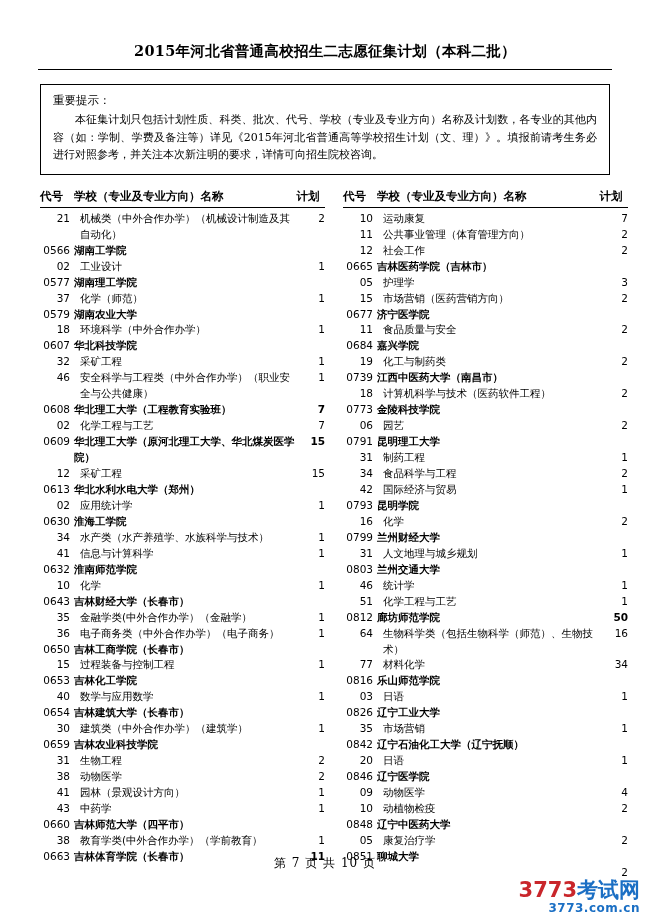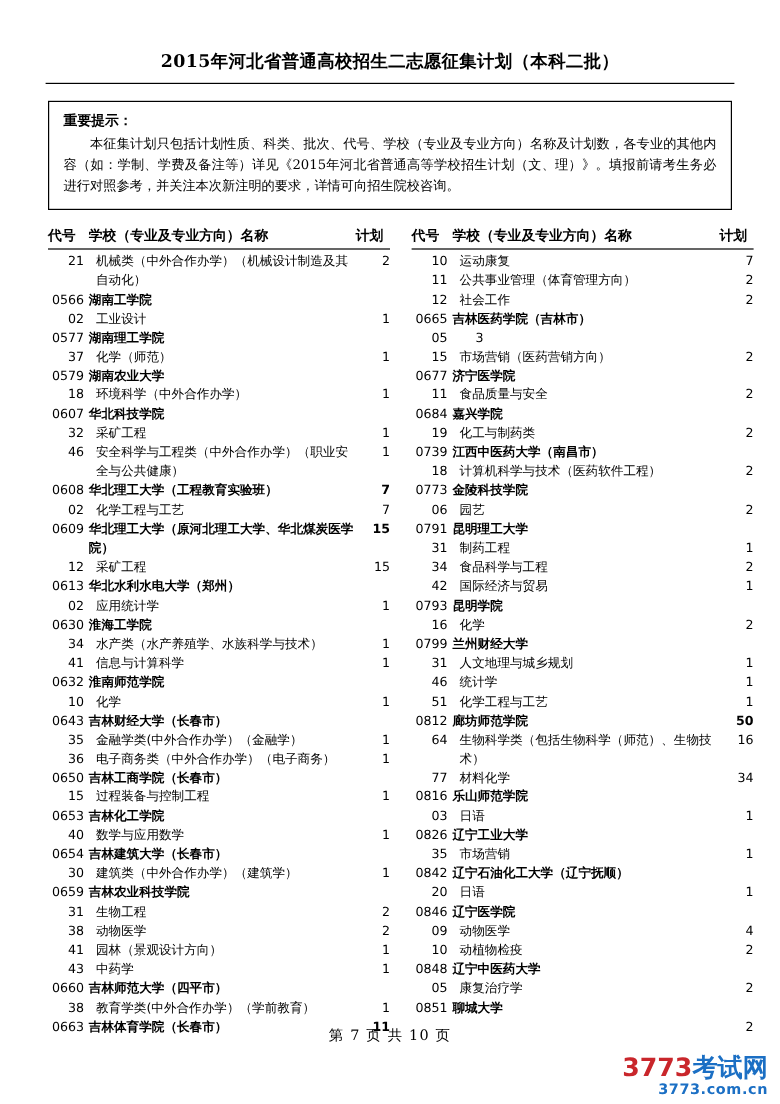--- a/index.html
+++ b/index.html
@@ -33,21 +33,21 @@
     border-bottom: 1.6px solid #000;
     margin-bottom: 14px;
   }
   .notice {
     border: 1px solid #000;
     padding: 8px 12px 10px 12px;
     margin: 0 2px 14px 2px;
     font-family: "DejaVu Serif", "Liberation Serif", serif;
   }
   .notice-title {
-    font-weight: bold;
+    font-weight: normal;
     font-size: 11.5px;
     margin-bottom: 3px;
     font-family: "DejaVu Sans", "Liberation Sans", sans-serif;
   }
   .notice-body {
     font-size: 11px;
     line-height: 1.6;
     text-align: justify;
     text-indent: 2em;
   }
@@ -367,20 +367,21 @@
             <span class="c-name">社会工作</span>
             <span class="c-plan">2</span>
           </div>
           <div class="row school">
             <span class="c-code">0665</span>
             <span class="c-name">吉林医药学院（吉林市）</span>
             <span class="c-plan"></span>
           </div>
           <div class="row major">
             <span class="c-code">05</span>
+            <span class="c-name">护理学</span>
             <span class="c-plan">3</span>
           </div>
           <div class="row major">
             <span class="c-code">15</span>
             <span class="c-name">市场营销（医药营销方向）</span>
             <span class="c-plan">2</span>
           </div>
           <div class="row school">
             <span class="c-code">0677</span>
             <span class="c-name">济宁医学院</span>
@@ -453,20 +454,25 @@
           </div>
           <div class="row school">
             <span class="c-code">0799</span>
             <span class="c-name">兰州财经大学</span>
             <span class="c-plan"></span>
           </div>
           <div class="row major">
             <span class="c-code">31</span>
             <span class="c-name">人文地理与城乡规划</span>
             <span class="c-plan">1</span>
+          </div>
+          <div class="row school">
+            <span class="c-code">0803</span>
+            <span class="c-name">兰州交通大学</span>
+            <span class="c-plan"></span>
           </div>
           <div class="row major">
             <span class="c-code">46</span>
             <span class="c-name">统计学</span>
             <span class="c-plan">1</span>
           </div>
           <div class="row major">
             <span class="c-code">51</span>
             <span class="c-name">化学工程与工艺</span>
             <span class="c-plan">1</span>

